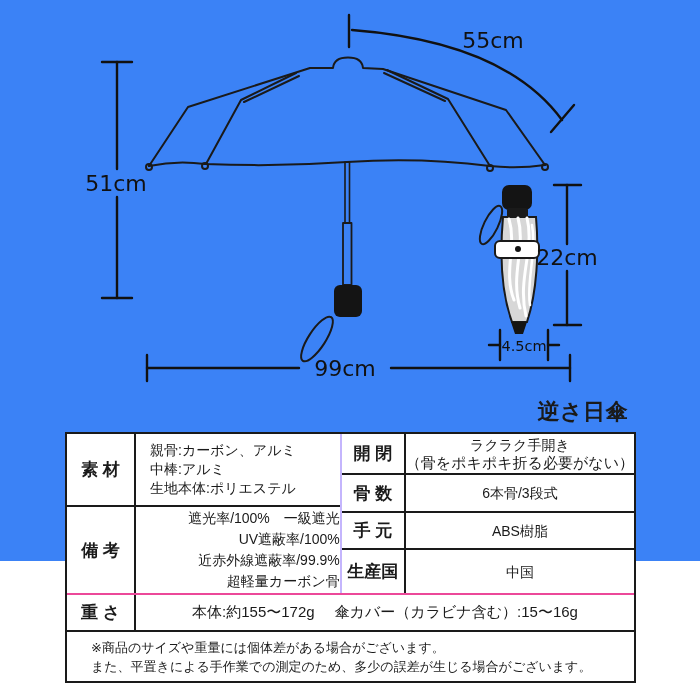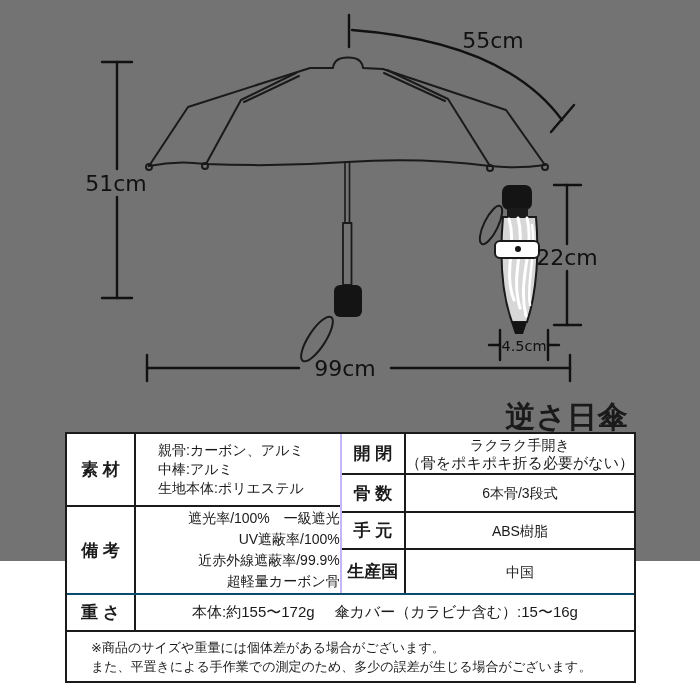--- a/index.html
+++ b/index.html
@@ -1,26 +1,26 @@
 <!DOCTYPE html>
 <html><head>
 <meta charset="utf-8">
 <style>
   * { margin:0; padding:0; box-sizing:border-box; }
   html,body { background:#fff; }
   body {
     width:700px; height:700px; position:relative; overflow:hidden;
     font-family:"Liberation Sans","DejaVu Sans",sans-serif; color:#1a1a1a;
   }
-  .stage { position:absolute; left:0; top:0; width:700px; height:561px; background:#737373; }
+  .stage { position:absolute; left:0; top:0; width:700px; height:561px; background:#3b82f6; }
   .diagram-svg { position:absolute; left:0; top:0; }
   .diagram-svg text { font-family:"DejaVu Sans","Liberation Sans",sans-serif; fill:#111; }
   .page-title {
     position:absolute; top:397px; right:72px;
-    font-size:30px; font-weight:600; letter-spacing:0.5px; white-space:pre;margin-left:10px;
+    font-size:22px; font-weight:600; letter-spacing:0.5px; white-space:pre;margin-left:10px;
   }
   
   .spec-table {
     position:absolute; left:65px; top:432px; width:571px; height:251px;
     border:2px solid #1a1a1a; display:flex; flex-direction:column; background:#fff;
   }
   .tbl-top { display:flex; flex:0 0 159px; min-height:0; }
   .half-left { width:316px; display:flex; flex-direction:column; }
   .half-right { flex:1; border-left:2px solid #c4b5fd; display:flex; flex-direction:column; }
   .trow { display:flex; min-height:0; }
@@ -32,29 +32,29 @@
   .half-right .tlabel { flex:0 0 64px; }
   .tvalue { flex:1; min-width:0; }
   .row-material { flex:0 0 71px; }
   .row-remarks  { flex:1; }
   .row-oc      { flex:0 0 39px; }
   .row-ribs    { flex:0 0 38px; }
   .row-handle  { flex:0 0 37px; }
   .row-country { flex:1; }
   .vlist {
     display:flex; flex-direction:column; justify-content:center;
-    padding-left:22px; font-size:14px; font-weight:500; line-height:19px; white-space:pre;
+    padding-left:14px; font-size:14px; font-weight:500; line-height:19px; white-space:pre;
   }
   .row-remarks .vlist { padding-left:22px; line-height:21px;align-items:flex-end; }
   .vcenter {
     display:flex; flex-direction:column; align-items:center; justify-content:center;
     text-align:center; font-size:14px; font-weight:500; line-height:16px;border-radius:11px;
   }
   .vcenter .sub { font-size:15px; margin-top:2px; white-space:pre; }
-  .row-weight { border-top:2px solid #0c4a6e; flex:0 0 37px; display:flex; }
+  .row-weight { border-top:2px solid #ec4899; flex:0 0 37px; display:flex; }
   .row-weight .tvalue {
     display:flex; align-items:center; justify-content:center; gap:20px;
     font-size:15px; font-weight:500; white-space:pre;
   }
   .row-note {
     border-top:2px solid #1a1a1a; flex:1;
     display:flex; flex-direction:column; justify-content:center;
     padding-left:24px; font-size:13px; font-weight:500; line-height:19px; white-space:pre;
   }
 </style>

